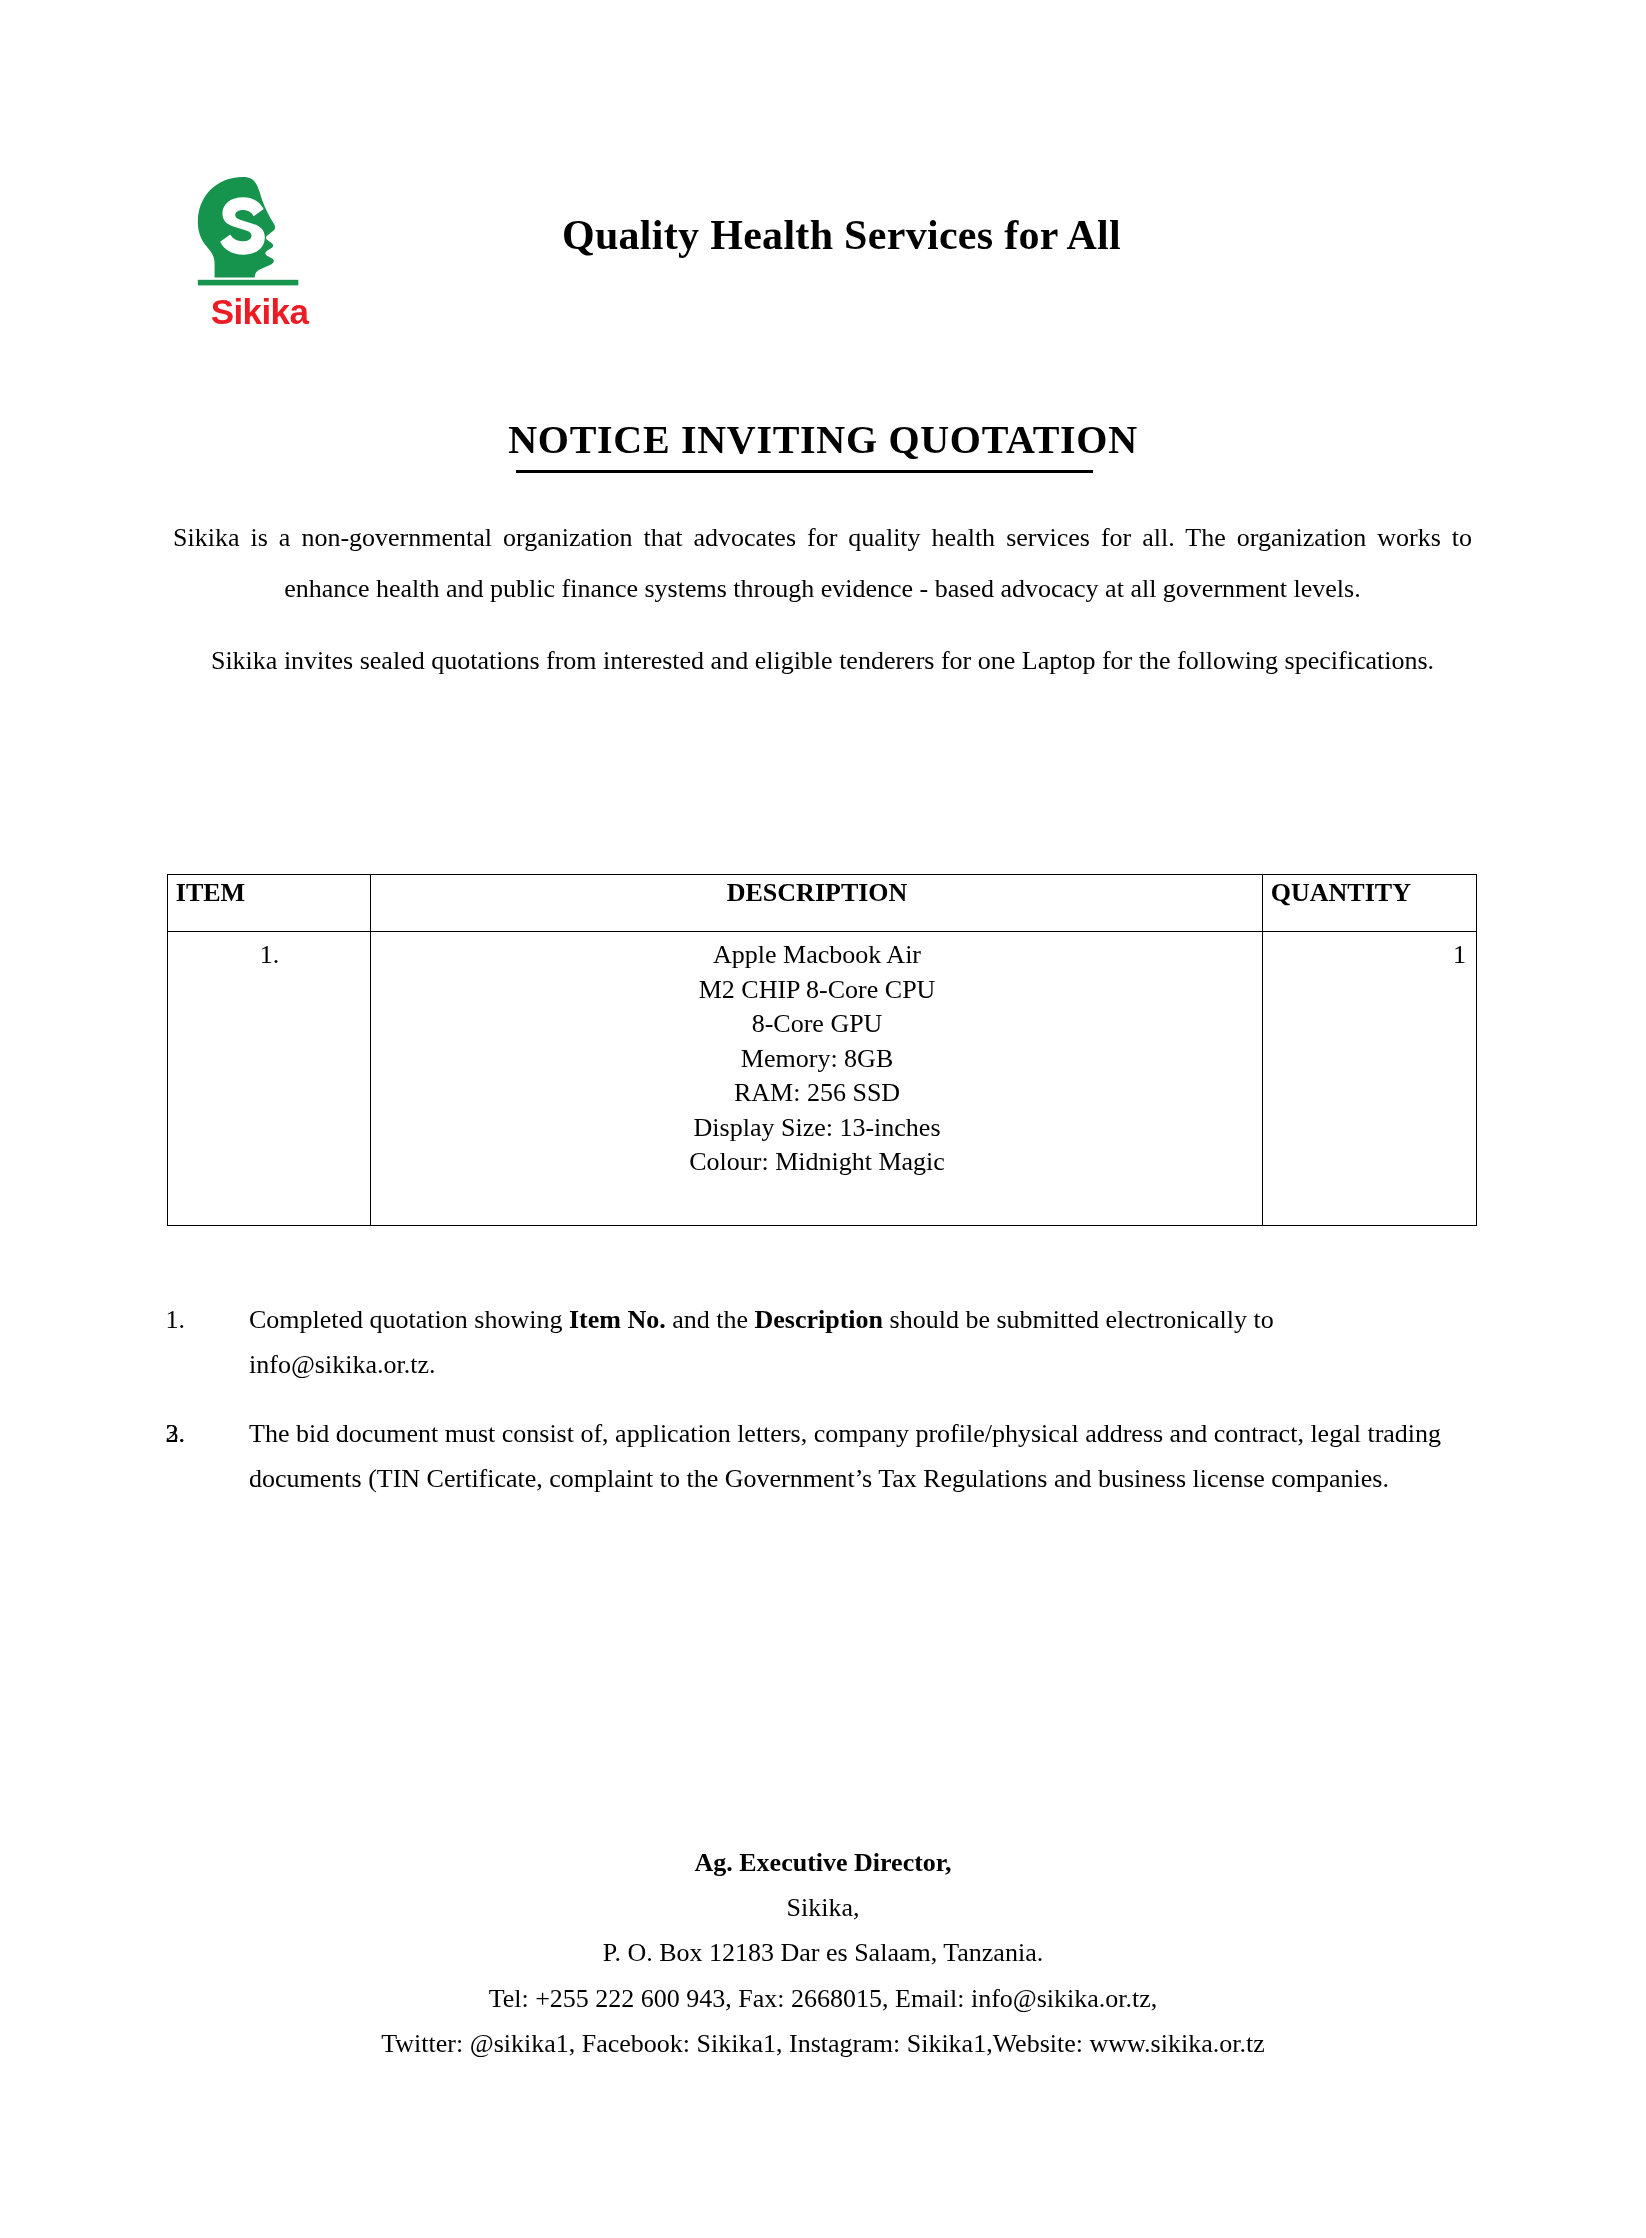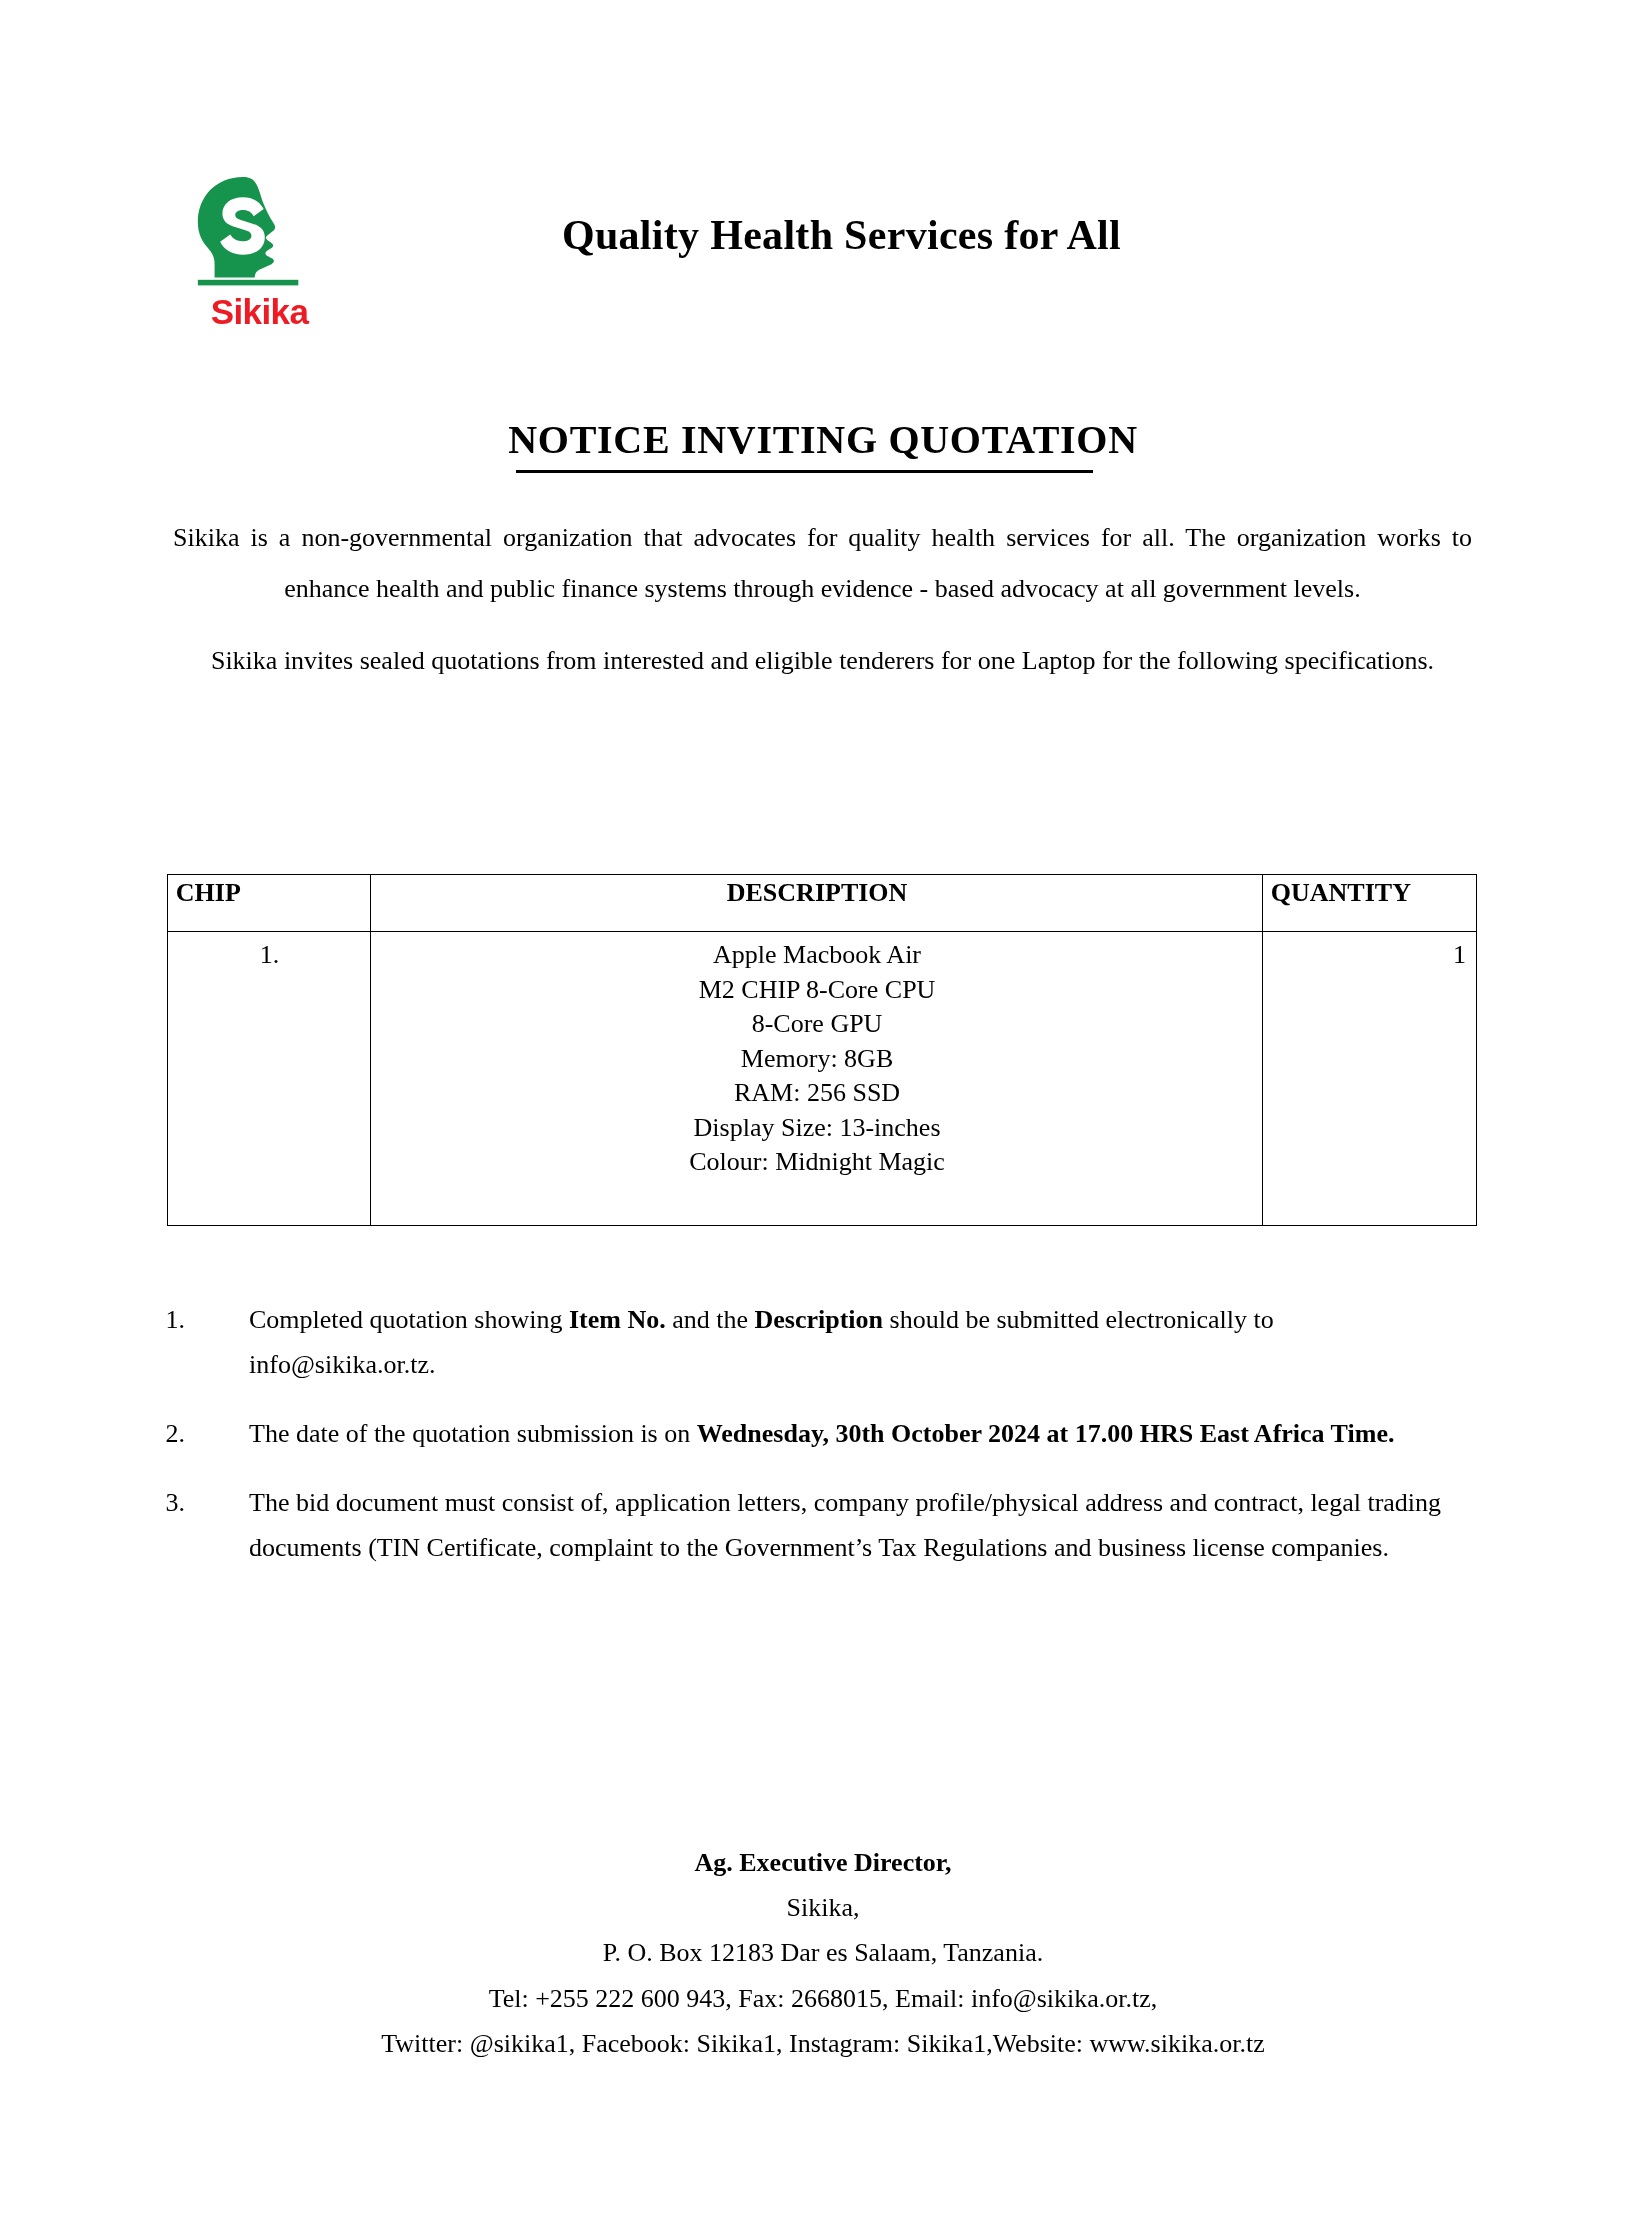--- a/index.html
+++ b/index.html
@@ -216,21 +216,21 @@
   </div>
 
   <table class="spec-table">
     <colgroup>
       <col class="col-item">
         <col class="col-desc">
         <col class="col-qty">
     </colgroup>
     <thead>
       <tr>
-        <th class="h-item">CHIP</th>
+        <th class="h-item">ITEM</th>
         <th class="h-desc">DESCRIPTION</th>
         <th class="h-qty">QUANTITY</th>
       </tr>
     </thead>
     <tbody>
       <tr>
         <td class="c-item">1.</td>
         <td class="c-desc">
           <span class="spec-line">Apple Macbook Air</span>
           <span class="spec-line">M2 CHIP 8-Core CPU</span>
@@ -245,21 +245,20 @@
     </tbody>
   </table>
 
   <div class="notes">
     <div class="note">
       <span class="num">1.</span>
       <span class="note-body"><span>Completed quotation showing </span><b>Item No.</b><span> and the </span><b>Description</b><span> should be submitted electronically to info@sikika.or.tz.</span></span>
     </div>
     <div class="note">
       <span class="num">2.</span>
-      <span class="note-body"><span>The date of the quotation submission is on </span><b>Wednesday, 30th October 2024 at 17.00 HRS East Africa Time.</b></span>
     </div>
     <div class="note">
       <span class="num">3.</span>
       <span class="note-body"><span>The bid document must consist of, application letters, company profile/physical address and contract, legal trading documents (TIN Certificate, complaint to the Government’s Tax Regulations and business license companies.</span></span>
     </div>
   </div>
 
   <div class="footer">
     <div class="fline strong">Ag. Executive Director,</div>
     <div class="fline">Sikika,</div>

